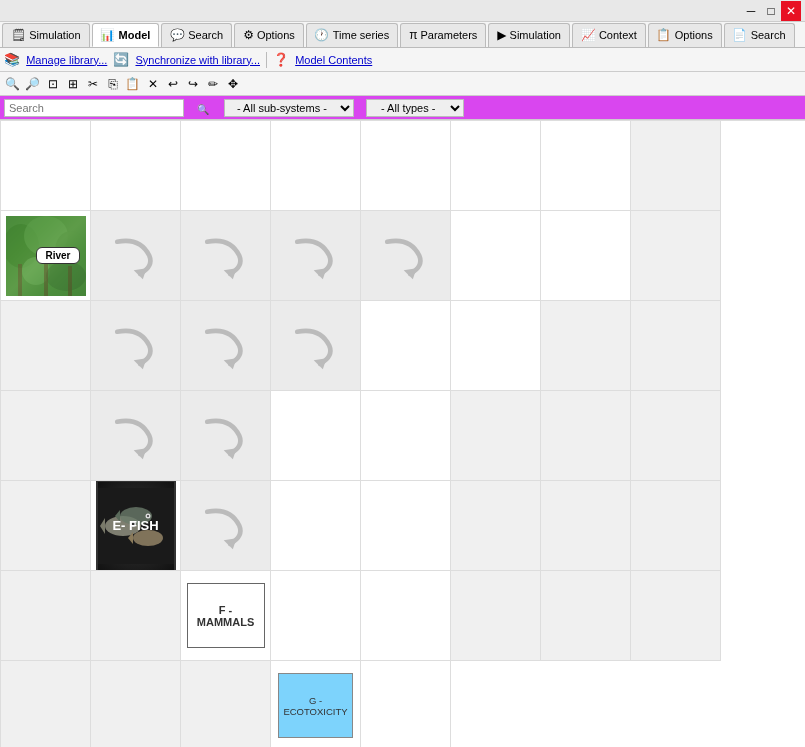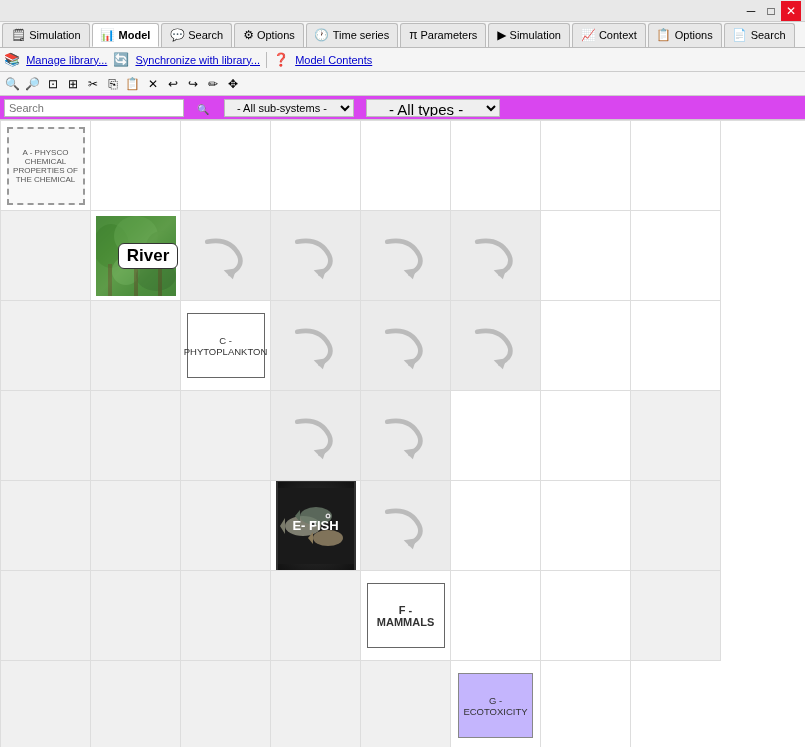--- a/index.html
+++ b/index.html
@@ -102,22 +102,22 @@
     .search-icon-btn {
       width: 16px; height: 16px;
       display: inline-flex; align-items: center; justify-content: center;
       font-size: 10px; cursor: pointer;
     }
     .subsystem-select {
       height: 18px; font-size: 11px; border: 1px solid #bbb;
       padding: 0 8px; min-width: 130px;
     }
     .type-select {
-      height: 18px; font-size: 15px; border: 1px solid #bbb;
-      padding: 0 18px; min-width: 80px;
+      height: 18px; font-size: 11px; border: 1px solid #bbb;
+      padding: 0 10px; min-width: 80px;
     }
 
     
     .main-area {
       background: white;
       overflow: auto;
       position: relative;
     }
 
     
@@ -158,38 +158,38 @@
       text-align: center;
       font-size: 9px;
       color: #555;
     }
     .node-label-overlay {
       position: absolute;
       background: white;
       border: 1px solid #333;
       border-radius: 6px;
       padding: 2px 8px;
-      font-size: 17px;
+      font-size: 10px;
       font-weight: bold;
       white-space: nowrap;
       margin-left: 25px;
     }
     .node-plain {
       border: 1px solid #666;
       background: white;
       width: 78px; height: 65px;
       display: flex; align-items: center; justify-content: center;
       text-align: center;
       font-size: 9.5px;
       color: #333;
       padding: 4px;
     }
     .node-shaded-label {
       border: 1px solid #888;
-      background: #c4b5fd;
+      background: #7dd3fc;
       width: 75px; height: 65px;
       display: flex; align-items: center; justify-content: center;
       text-align: center;
       font-size: 9.5px;
       color: #333;
       padding: 4px;
     }
 
     
     .river-cell-bg {
@@ -308,25 +308,20 @@
   </select>
   <select class="type-select">
     <option>- All types -</option>
   </select>
 </div>
 
 <div class="main-area" style="height: calc(747px - 22px - 26px - 24px - 24px - 24px); overflow: auto;">
   <div class="matrix-container">
     <div class="matrix-grid">
 
-      <div class="cell">
-        <div class="node-dashed">
-          <span style="font-size:8px; text-align:center;">A - PHYSCO CHEMICAL PROPERTIES OF THE CHEMICAL</span>
-        </div>
-      </div>
       <div class="cell"></div>
       <div class="cell"></div>
       <div class="cell"></div>
       <div class="cell"></div>
       <div class="cell"></div>
       <div class="cell"></div>
       <div class="cell"></div>
 
       <div class="cell shaded"></div>
 
@@ -374,25 +369,20 @@
         <svg class="arrow-svg" viewBox="0 0 60 60" fill="none">
           <path d="M10 15 Q35 10 45 30 Q50 42 35 50" stroke="#bbb" stroke-width="5" fill="none" stroke-linecap="round"></path>
           <polygon points="28,46 38,56 42,44" fill="#bbb"></polygon>
         </svg>
       </div>
       <div class="cell"></div>
       <div class="cell"></div>
 
       <div class="cell shaded"></div>
       <div class="cell shaded"></div>
-      <div class="cell">
-        <div class="node-plain">
-          <span>C - PHYTOPLANKTON</span>
-        </div>
-      </div>
       <div class="cell arrow-cell">
         <svg class="arrow-svg" viewBox="0 0 60 60" fill="none">
           <path d="M10 15 Q35 10 45 30 Q50 42 35 50" stroke="#bbb" stroke-width="5" fill="none" stroke-linecap="round"></path>
           <polygon points="28,46 38,56 42,44" fill="#bbb"></polygon>
         </svg>
       </div>
       <div class="cell arrow-cell">
         <svg class="arrow-svg" viewBox="0 0 60 60" fill="none">
           <path d="M10 15 Q35 10 45 30 Q50 42 35 50" stroke="#bbb" stroke-width="5" fill="none" stroke-linecap="round"></path>
           <polygon points="28,46 38,56 42,44" fill="#bbb"></polygon>

